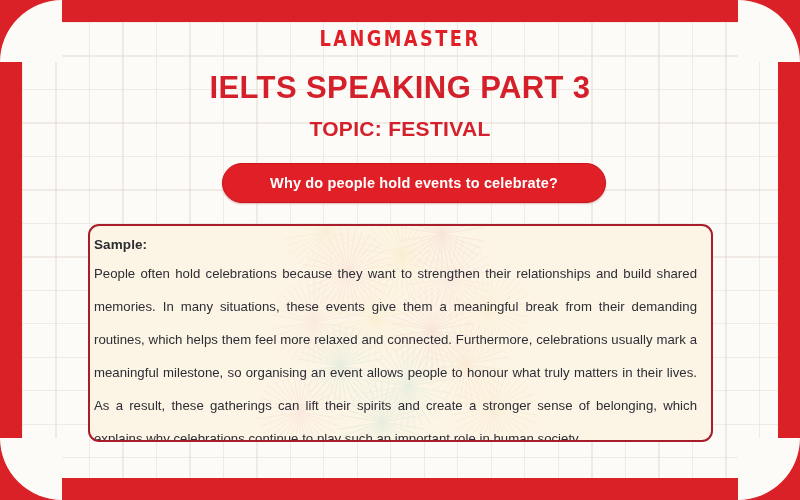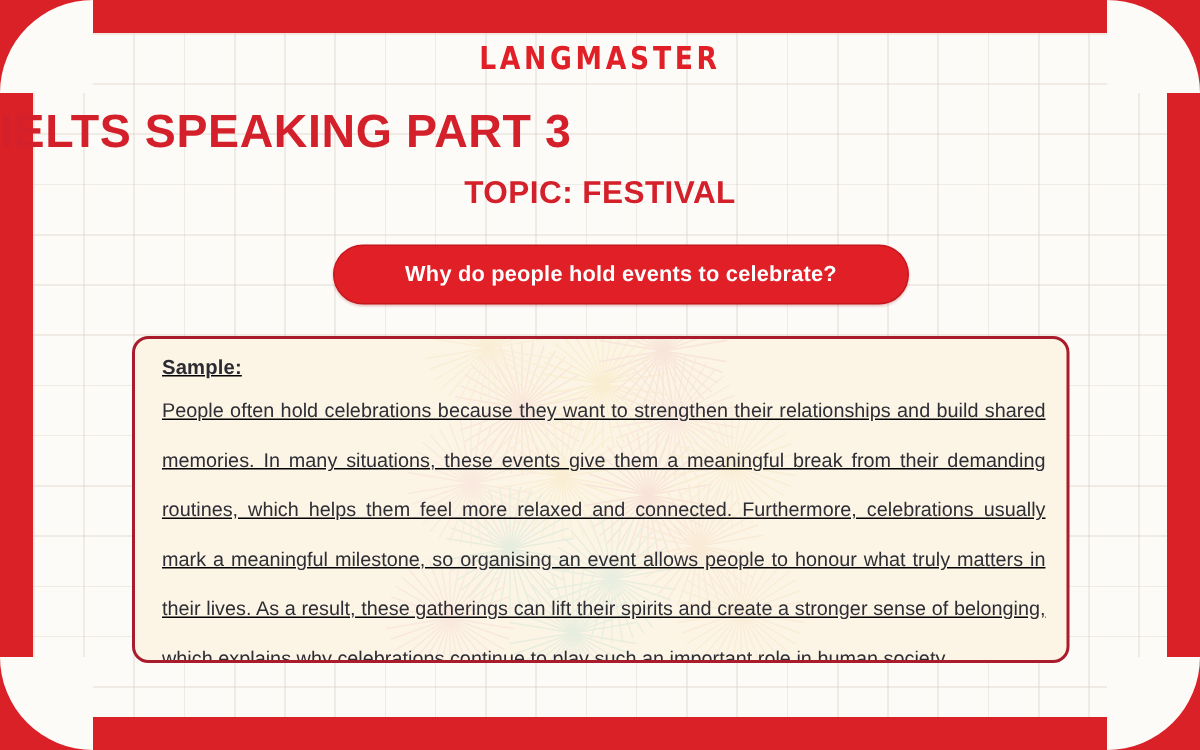--- a/index.html
+++ b/index.html
@@ -71,20 +71,21 @@
     font-weight:bold;
     letter-spacing:2.6px;
     color:#E01F26;
     font-family:"DejaVu Sans Condensed","Liberation Sans", sans-serif;
     transform:scaleX(0.94);
   }
 
   #main-title {
     position:absolute;
     top:70px; left:0; width:800px;
+    text-align:center;
     font-size:31px;
     font-weight:bold;
     letter-spacing:0.4px;
     color:#D4202A;
   }
 
   #topic-subtitle {
     position:absolute;
     top:117px; left:0; width:800px;
     text-align:center;
@@ -127,22 +128,21 @@
     position:absolute;
     left:0; top:0;
     width:625px; height:218px;
     opacity:0.42;
     pointer-events:none;
   }
 
   #sample-inner {
     position:relative;
     z-index:2;
-    padding:11px 14px 0 18px;
-    text-decoration:underline;
+    padding:11px 14px 0 4px;
   }
 
   #sample-label {
     font-size:13.5px;
     font-weight:bold;
     color:#2B2B33;
     margin-bottom:5px;
     letter-spacing:0.1px;
   }
 

